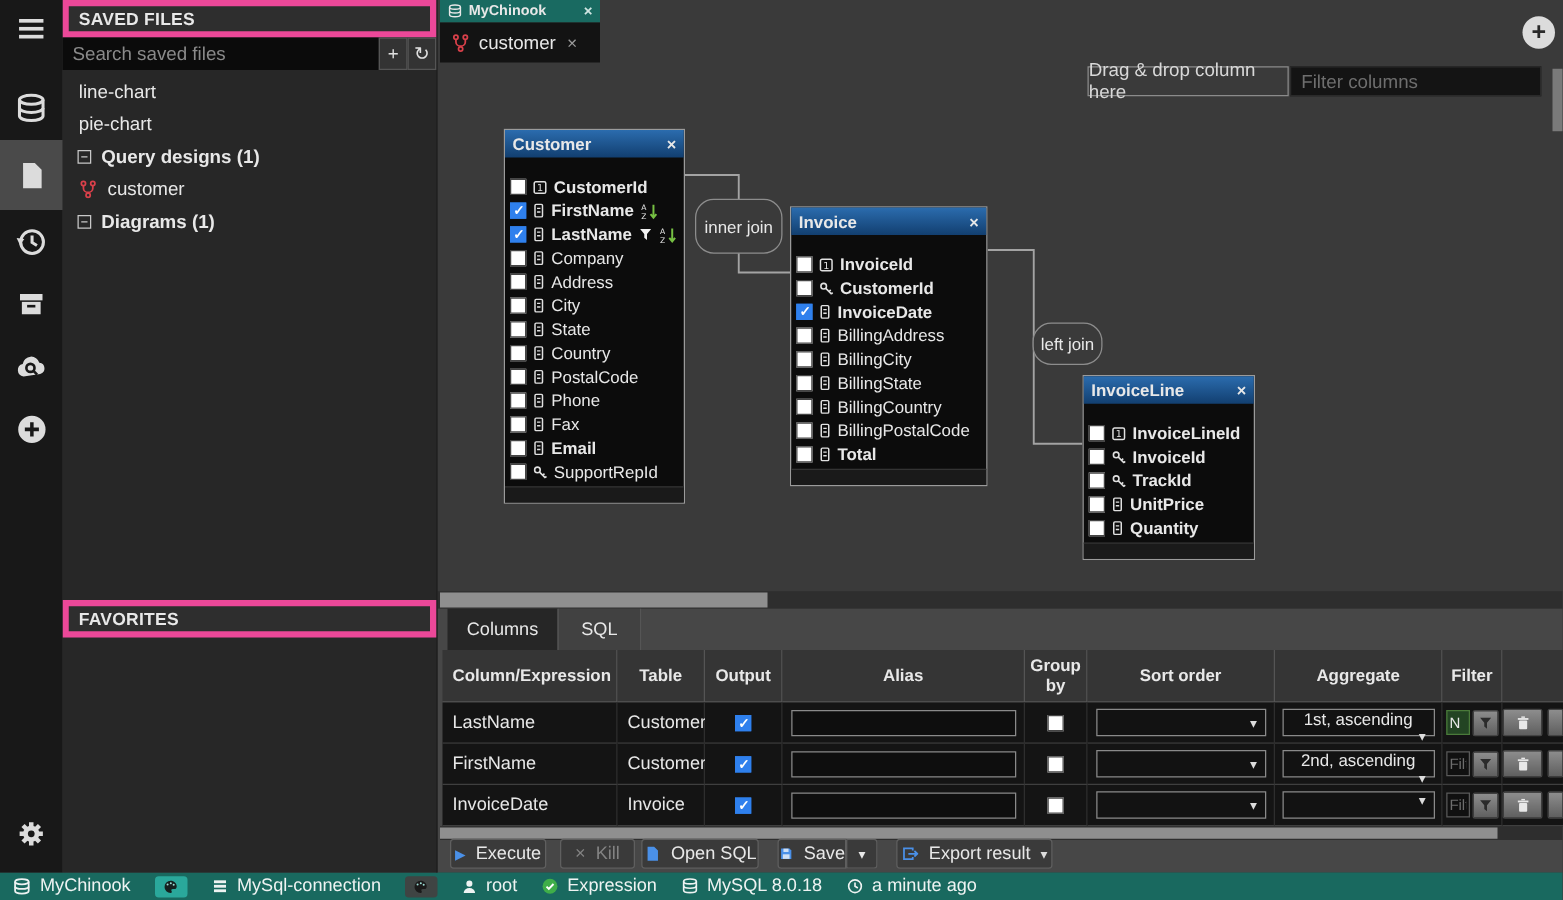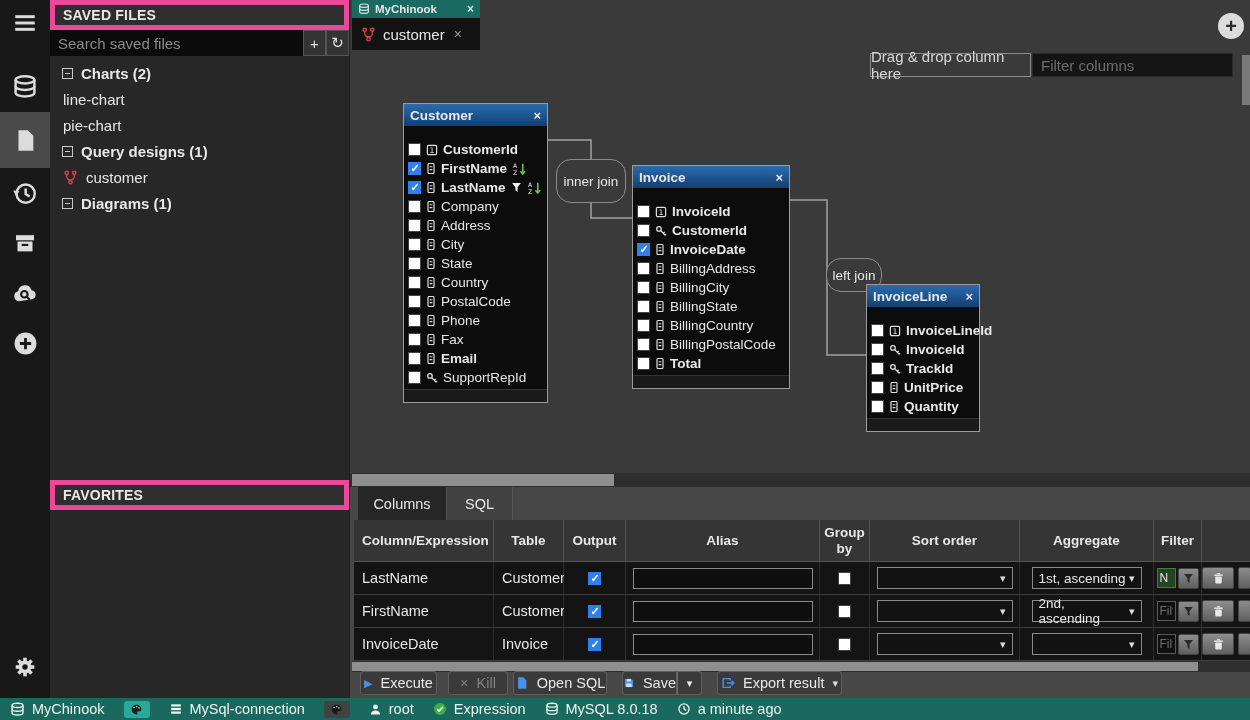--- a/index.html
+++ b/index.html
@@ -84,21 +84,21 @@
   .grow { display:grid; grid-template-columns:140px 70px 62px 194px 50px 150px 134px 48px 50px; }
   .gcell { border-right:1px solid #555; border-bottom:1px solid #555; display:flex; align-items:center; justify-content:center; }
   .ghead .gcell { height:42px; background:#353535; font-weight:bold; font-size:13.5px; text-align:center; line-height:1.15; }
   .ghead .gcell.left { justify-content:flex-start; padding-left:8px; }
   .gbody .gcell { height:33px; background:#141414; border-right:1px solid #2e2e2e; border-bottom:1px solid #3f3f3f; font-size:14.5px; }
   .gbody .gcell.left { justify-content:flex-start; padding-left:8px; }
   .alias-input { width:180px; height:21px; background:#0e0e0e; border:1px solid #8a8a8a; outline:none; color:#ddd; font-size:13px;}
   .sel { width:136px; height:22px; background:#121212; border:1px solid #8a8a8a; display:flex; align-items:center;
     padding:0 6px; font-size:13.5px; color:#e8e8e8; cursor:pointer; }
   .sel .caret { margin-left:auto; font-size:11px; color:#dcdcdc; }
-  .sel.sort { width:110px; }
+  .sel.sort { width:122px;flex-direction:column; }
   .flt-input { width:19px; height:20px; background:#101010; border:1px solid #5a5a5a; color:#e8e8e8; font-size:12px;
     padding:0 2px; outline:none; font-family:"Liberation Sans",sans-serif;}
   .flt-input::placeholder { color:#6e6e6e; }
   .flt-input.val { background:#234423; border-color:#4a7a3a; }
   .mini-btn { width:21px; height:21px; background:linear-gradient(#8d8d8d,#5f5f5f); border:1px solid #444;
     border-radius:2px; display:flex; align-items:center; justify-content:center; cursor:pointer; margin-left:2px;}
   .act-btn { width:36px; height:22px; background:linear-gradient(#8d8d8d,#5f5f5f); border:1px solid #444;
     border-radius:2px; display:flex; align-items:center; justify-content:center; cursor:pointer; }
   .act-btn.partial { width:14px; margin-left:4px; }
   #grid-hscroll { position:absolute; left:2px; top:174px; width:898px; height:11px; background:#2e2e2e; }
@@ -312,24 +312,20 @@
   <div class="search-row">
     <input type="text" placeholder="Search saved files" style="">
     <div class="sq-btn">
         <span>+</span>
       </div>
     <div class="sq-btn">
         <span>↻</span>
       </div>
   </div>
   <div class="tree">
-    <div class="tree-row group">
-      <span class="exp"></span>
-      <span>Charts (2)</span>
-    </div>
     <div class="tree-row file">
       <span>line-chart</span>
     </div>
     <div class="tree-row file">
       <span>pie-chart</span>
     </div>
     <div class="tree-row group">
       <span class="exp"></span>
       <span>Query designs (1)</span>
     </div>
@@ -568,21 +564,21 @@
           <span class="cb"></span>
           <svg class="colicon ic" width="10" height="13">
             <use href="#i-col"></use>
           </svg>
           <span class="cname b">Total</span>
         </div>
     </div>
     <div class="er-foot"></div>
   </div>
 
-  <div class="ertable" style="left:516px;top:284px;width:114px">
+  <div class="ertable" style="left:516px;top:300px;width:138px">
     <div class="er-head">
       <span>InvoiceLine</span>
       <span class="x">×</span>
     </div>
     <div class="er-body">
       <div class="er-row">
           <span class="cb"></span>
           <svg class="colicon ic" width="12" height="12">
             <use href="#i-pk"></use>
           </svg>

